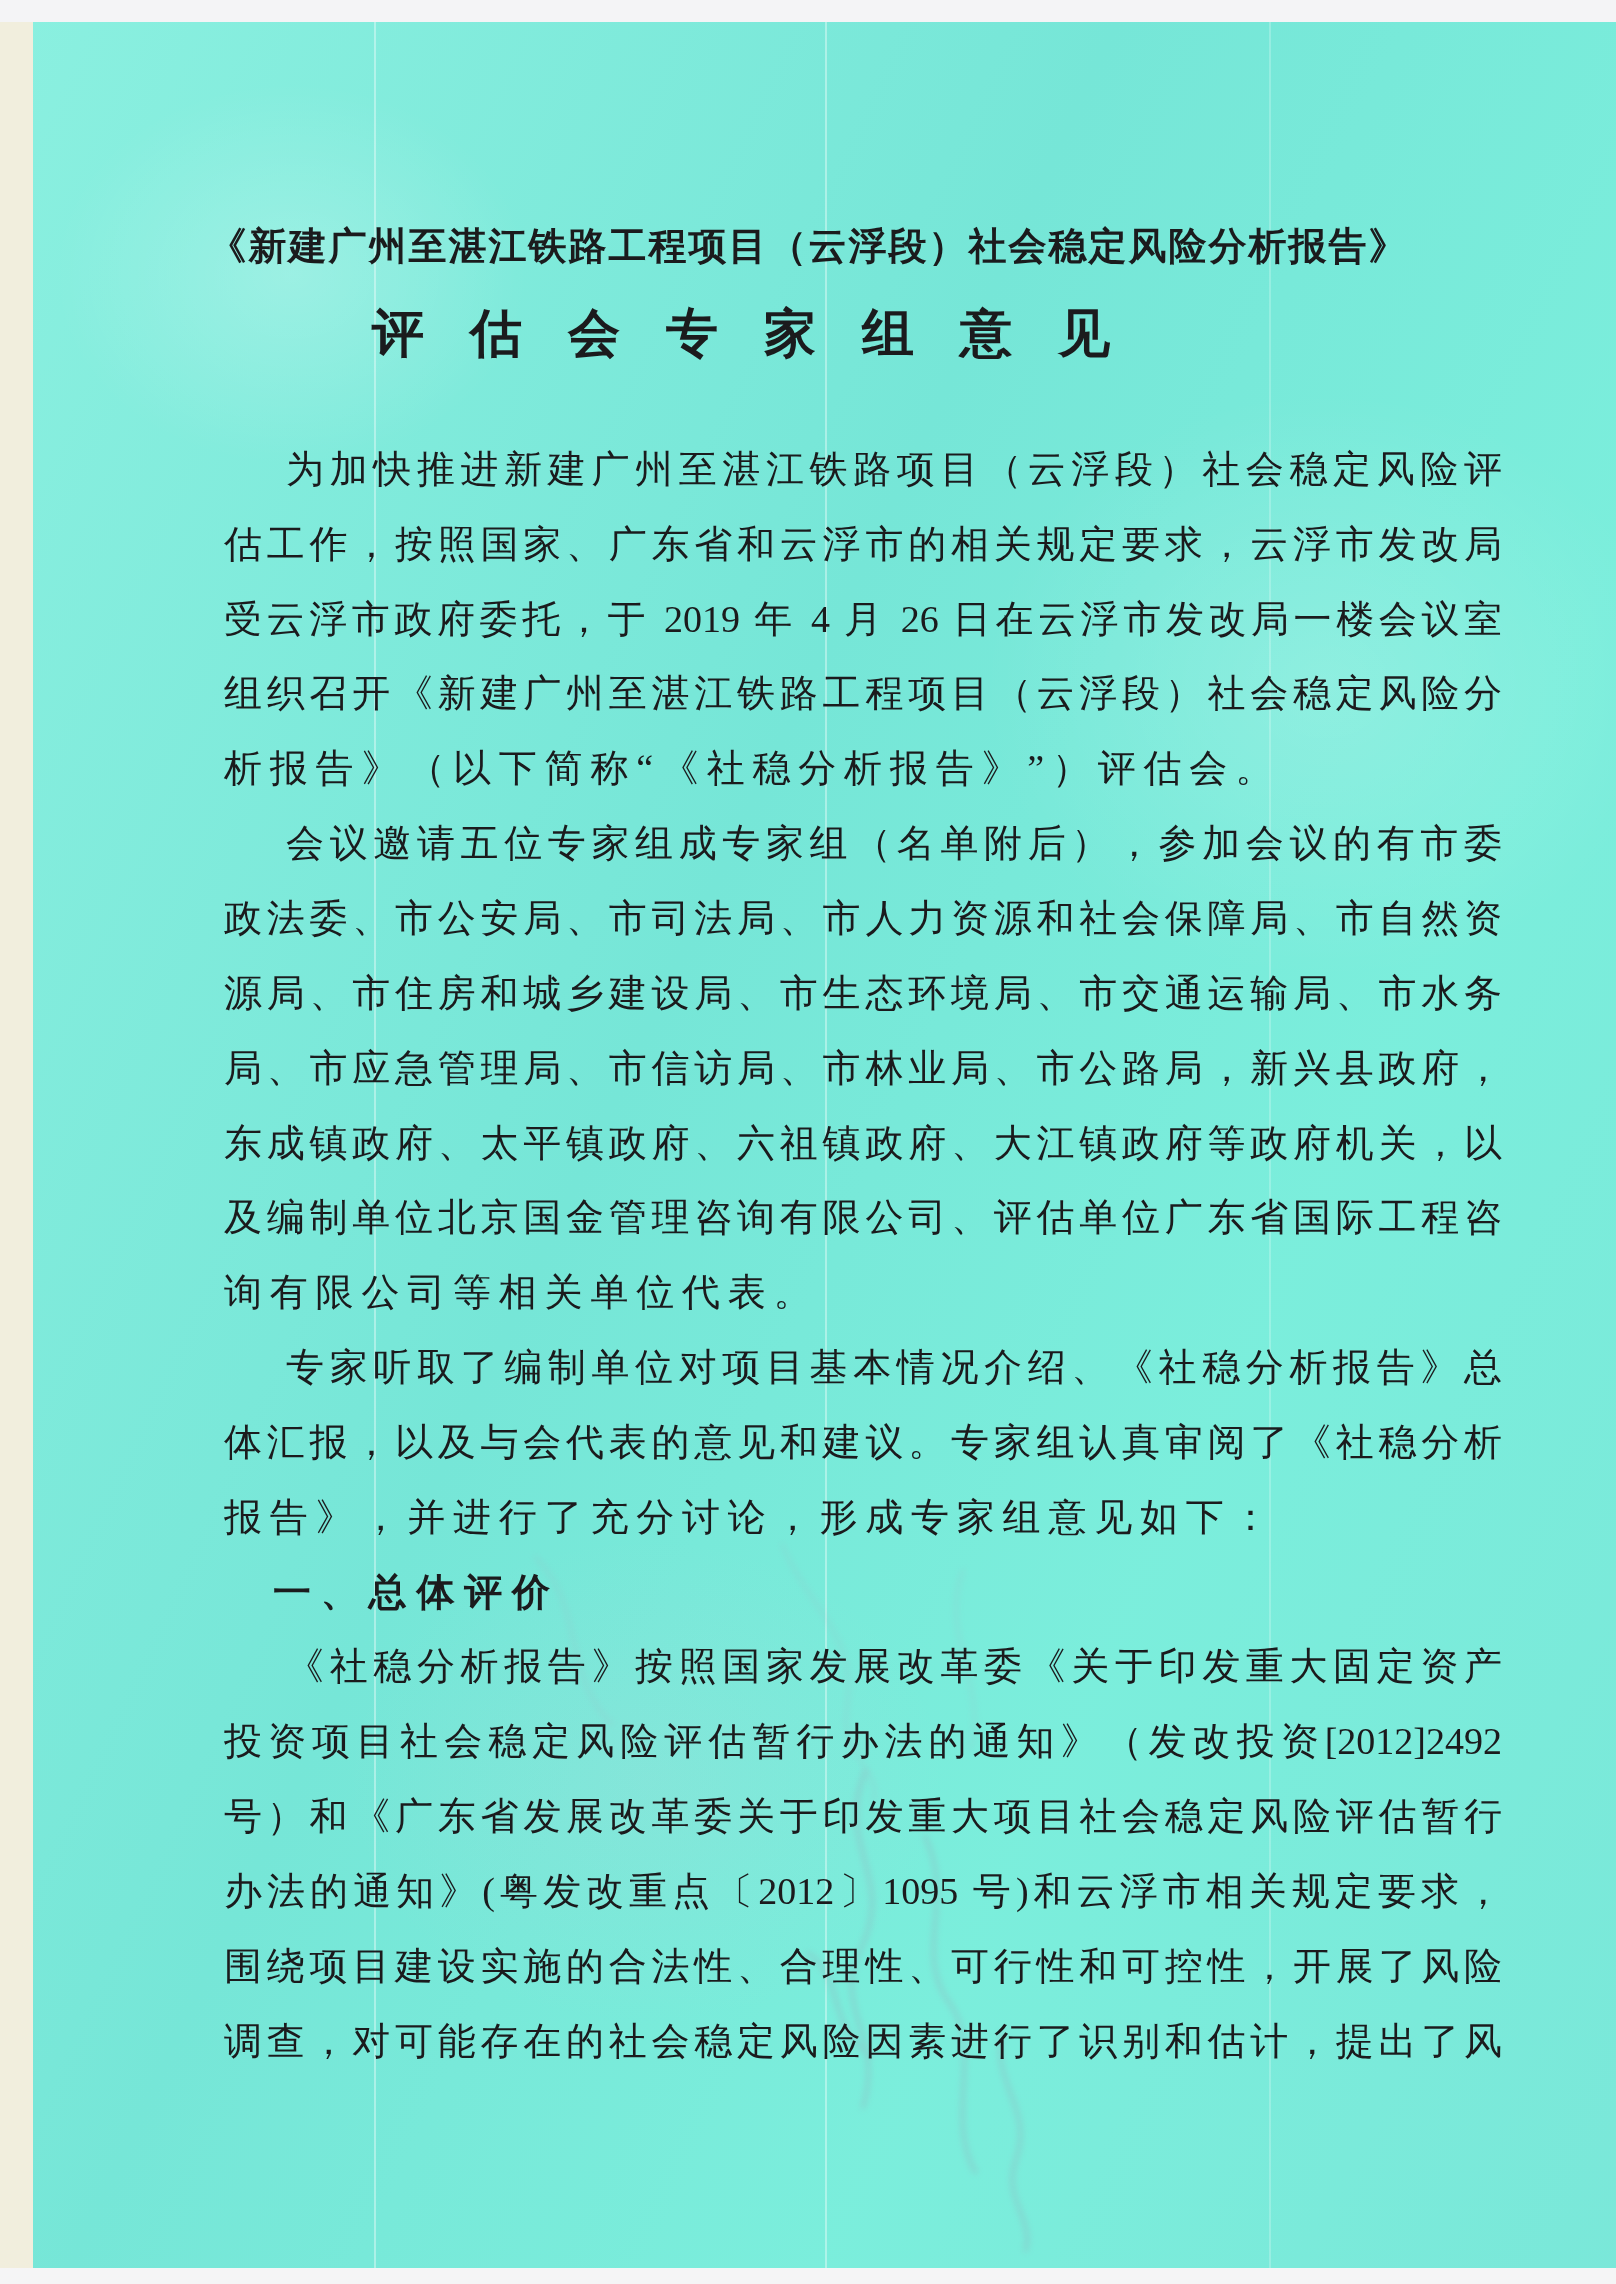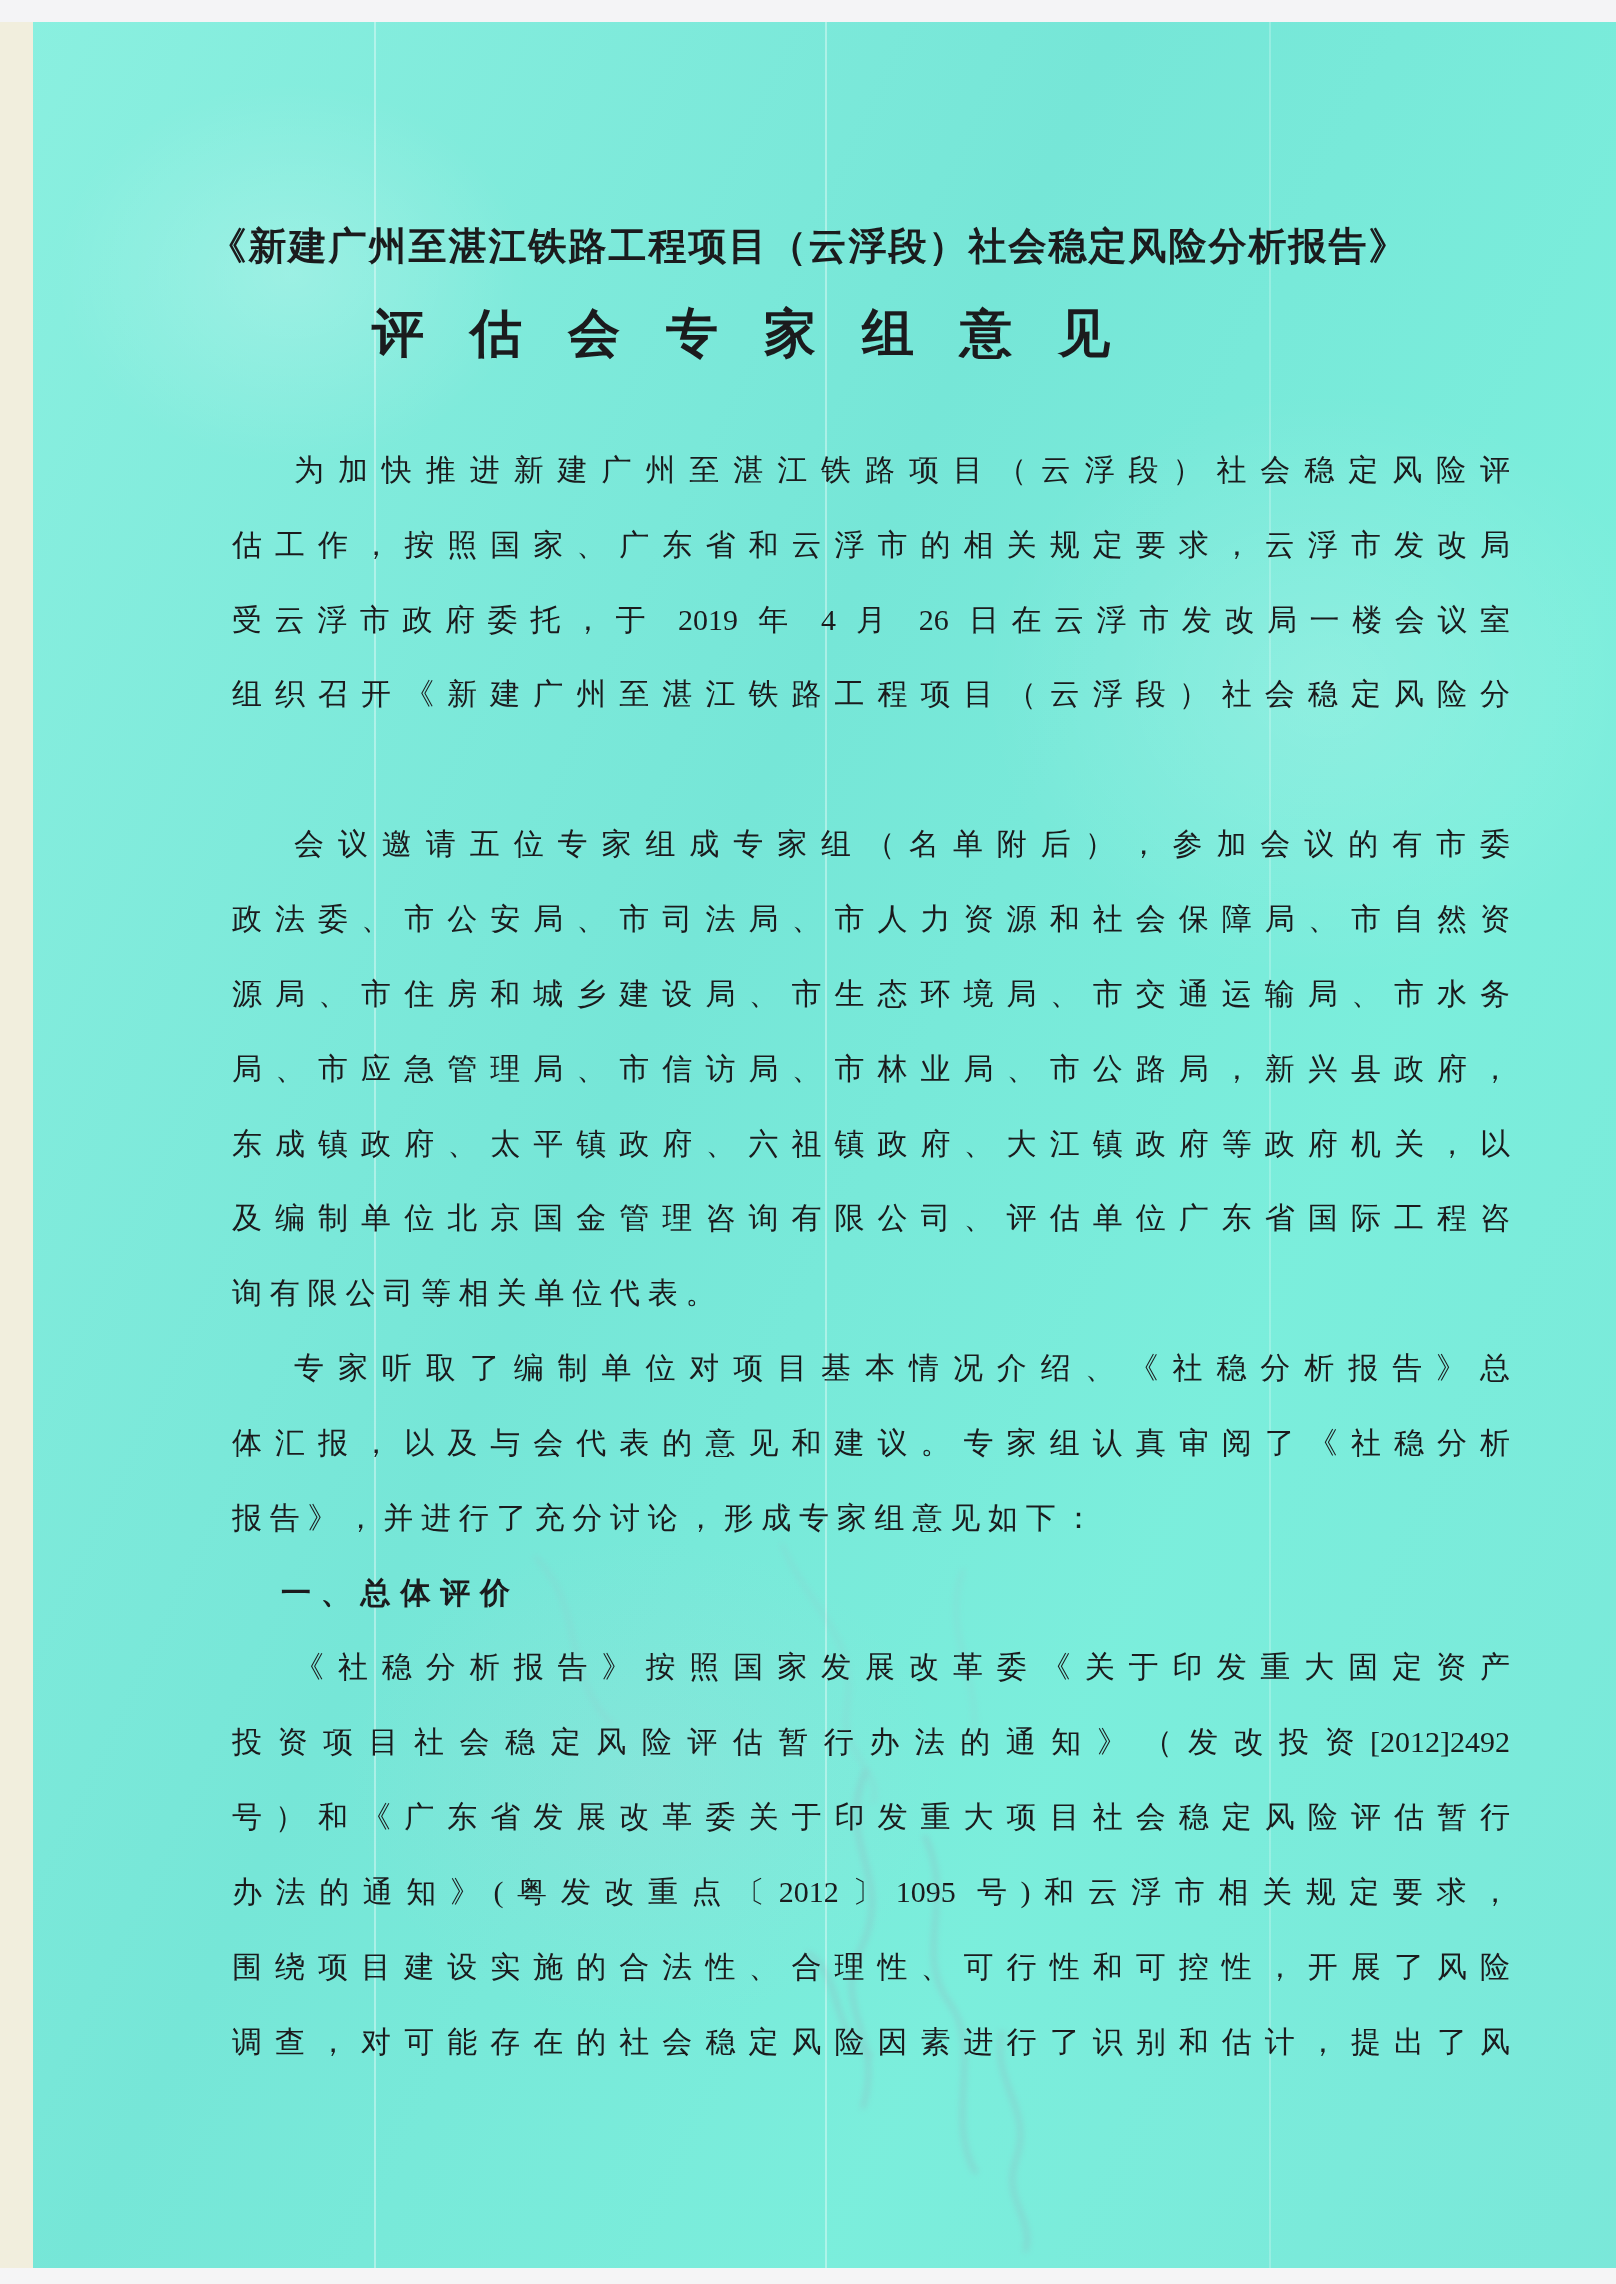--- a/index.html
+++ b/index.html
@@ -28,22 +28,22 @@
     position:absolute; top:225px; left:0; width:1617px; text-align:center;
     font-size:38px; line-height:42px; font-weight:700; letter-spacing:2px;
   }
   .title2{
     position:absolute; top:305px; left:0; width:1482px; text-align:center;
     font-size:52px; line-height:57px; font-weight:900; letter-spacing:46px;
     padding-left:46px; box-sizing:border-box;
   }
 
   .ln{
-    position:absolute; left:232px; width:1278px; height:47px;
-    font-size:30px; line-height:43px;
+    position:absolute; left:224px; width:1278px; height:47px;
+    font-size:38px; line-height:43px;
   }
   .jl{text-align:justify; text-align-last:justify;}
   .end{letter-spacing:7.8px;}
   .ind{text-indent:62px;}
   .hd{
     font-weight:bold; text-indent:49px; letter-spacing:9.8px;
     font-family:"Liberation Sans","DejaVu Sans",sans-serif;
     text-align:left; text-align-last:left;
   }
   
@@ -90,20 +90,21 @@
     </g>
   </svg>
 
   <div class="title1">《新建广州至湛江铁路工程项目（云浮段）社会稳定风险分析报告》</div>
   <div class="title2">评估会专家组意见</div>
 
   <div class="ln jl ind i0">为加快推进新建广州至湛江铁路项目（云浮段）社会稳定风险评</div>
   <div class="ln jl i1">估工作，按照国家、广东省和云浮市的相关规定要求，云浮市发改局</div>
   <div class="ln jl i2">受云浮市政府委托，于 2019 年 4 月 26 日在云浮市发改局一楼会议室</div>
   <div class="ln jl i3">组织召开《新建广州至湛江铁路工程项目（云浮段）社会稳定风险分</div>
+  <div class="ln end i4">析报告》（以下简称“《社稳分析报告》”）评估会。</div>
   <div class="ln jl ind i5">会议邀请五位专家组成专家组（名单附后），参加会议的有市委</div>
   <div class="ln jl i6">政法委、市公安局、市司法局、市人力资源和社会保障局、市自然资</div>
   <div class="ln jl i7">源局、市住房和城乡建设局、市生态环境局、市交通运输局、市水务</div>
   <div class="ln jl i9">东成镇政府、太平镇政府、六祖镇政府、大江镇政府等政府机关，以</div>
   <div class="ln jl i8">局、市应急管理局、市信访局、市林业局、市公路局，新兴县政府，</div>
   <div class="ln jl i10">及编制单位北京国金管理咨询有限公司、评估单位广东省国际工程咨</div>
   <div class="ln end i11">询有限公司等相关单位代表。</div>
   <div class="ln jl i13">体汇报，以及与会代表的意见和建议。专家组认真审阅了《社稳分析</div>
   <div class="ln jl ind i12">专家听取了编制单位对项目基本情况介绍、《社稳分析报告》总</div>
   <div class="ln end i14">报告》，并进行了充分讨论，形成专家组意见如下：</div>

